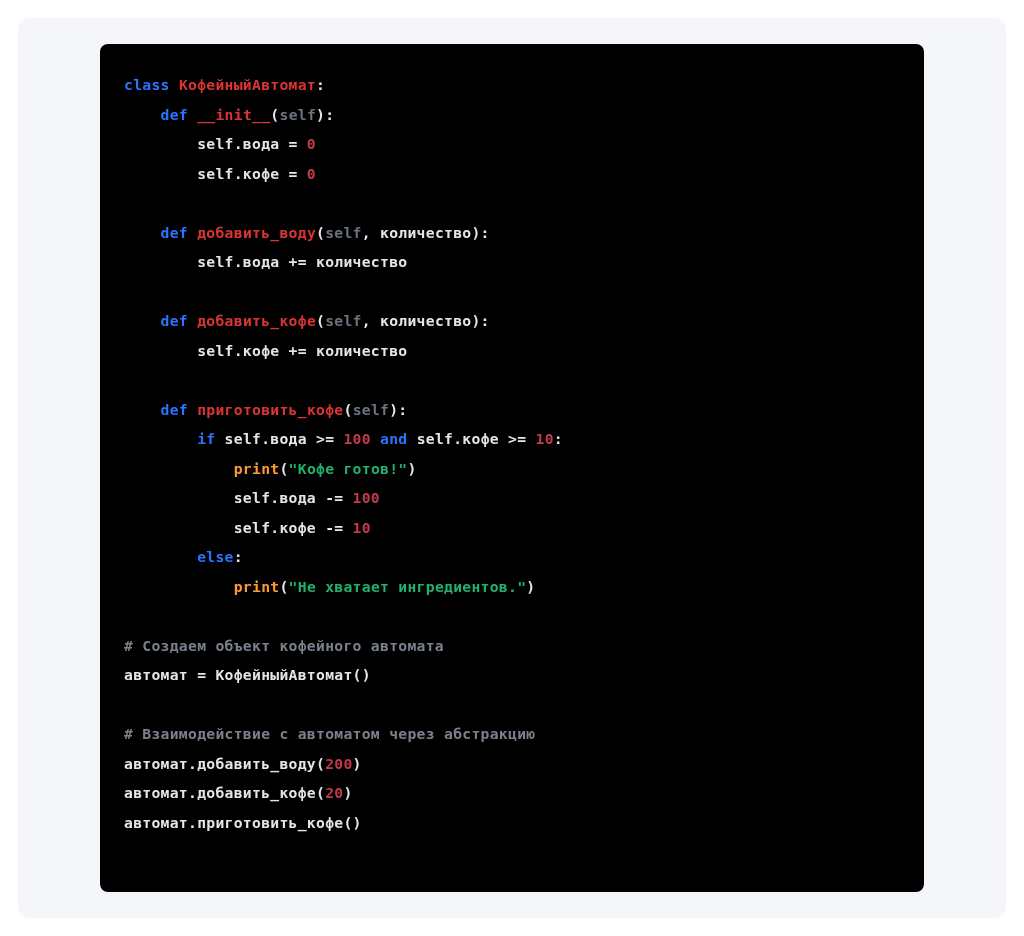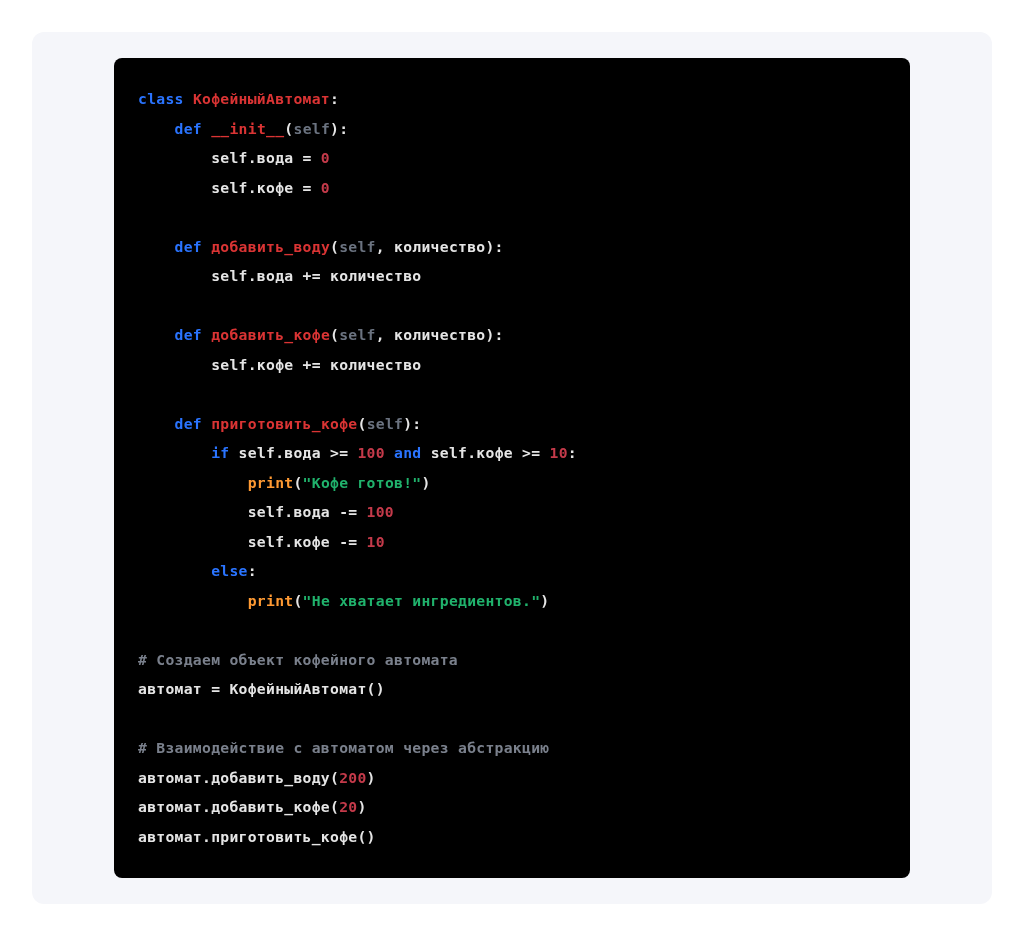--- a/index.html
+++ b/index.html
@@ -7,21 +7,21 @@
     padding: 0;
     width: 1024px;
     height: 936px;
     background: #ffffff;
     font-family: -apple-system, BlinkMacSystemFont, "Segoe UI", Arial, sans-serif;
   }
   .outer {
     box-sizing: border-box;
     width: 1024px;
     height: 936px;
-    padding: 32px;
+    padding: 18px;
   }
   .card {
     width: 100%;
     height: 100%;
     background: #f5f6fa;
     border-radius: 12px;
     box-sizing: border-box;
     padding: 26px 82px 26px 82px;
     display: flex;
     align-items: flex-start;

